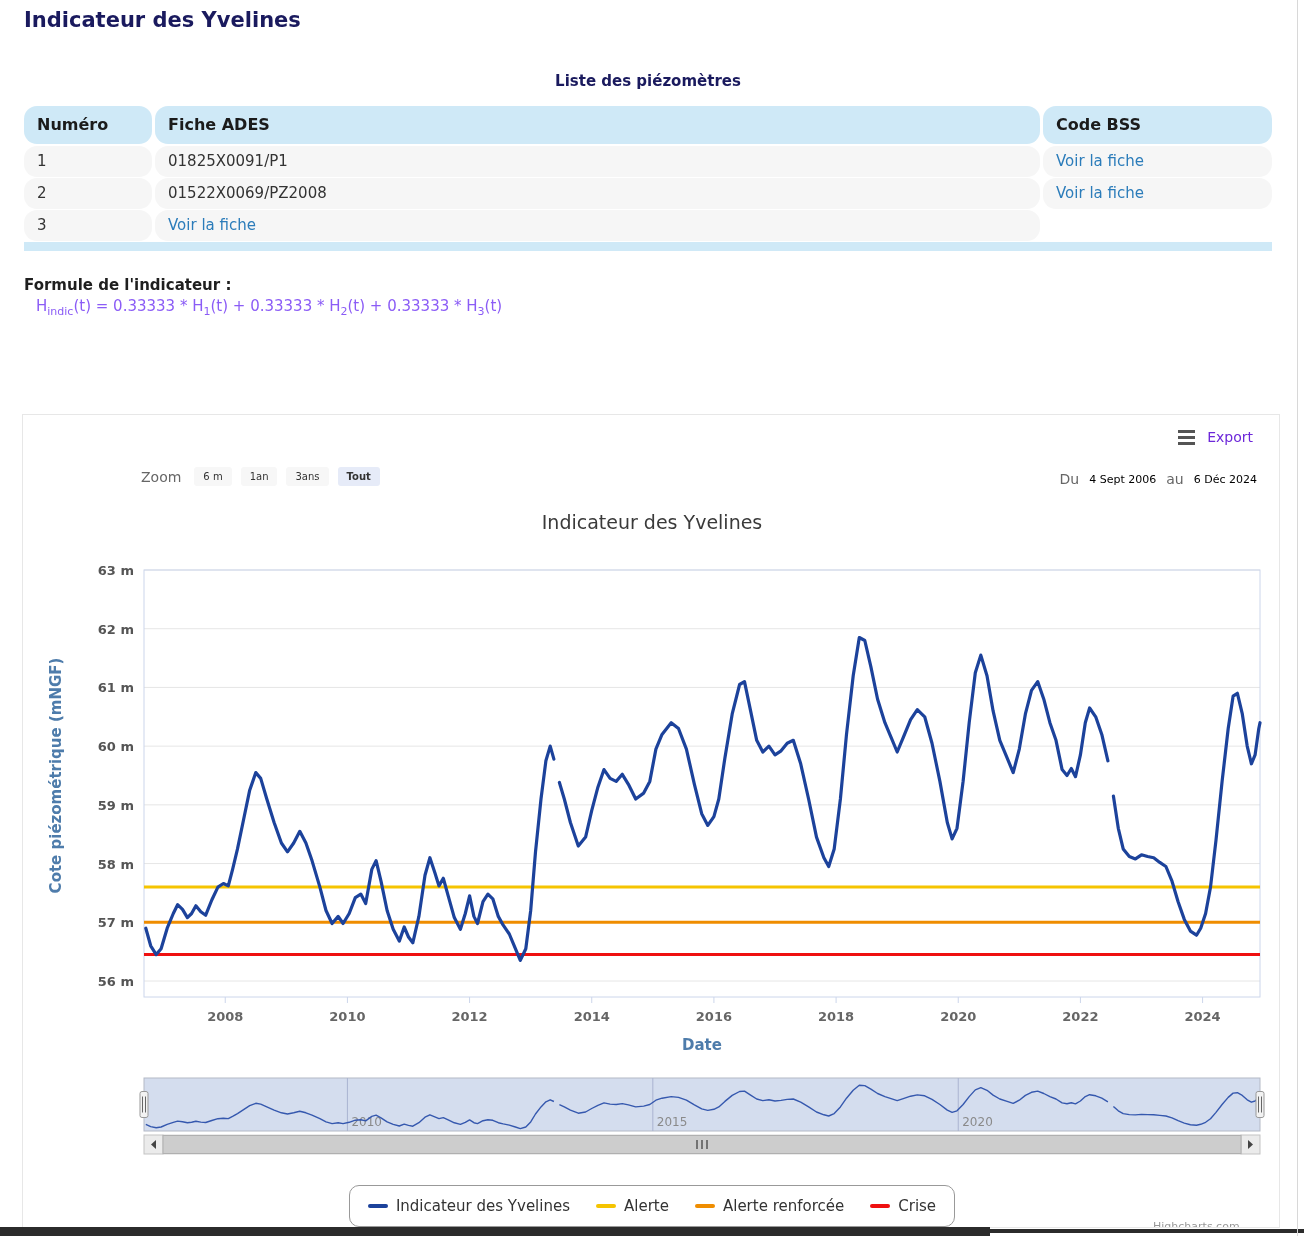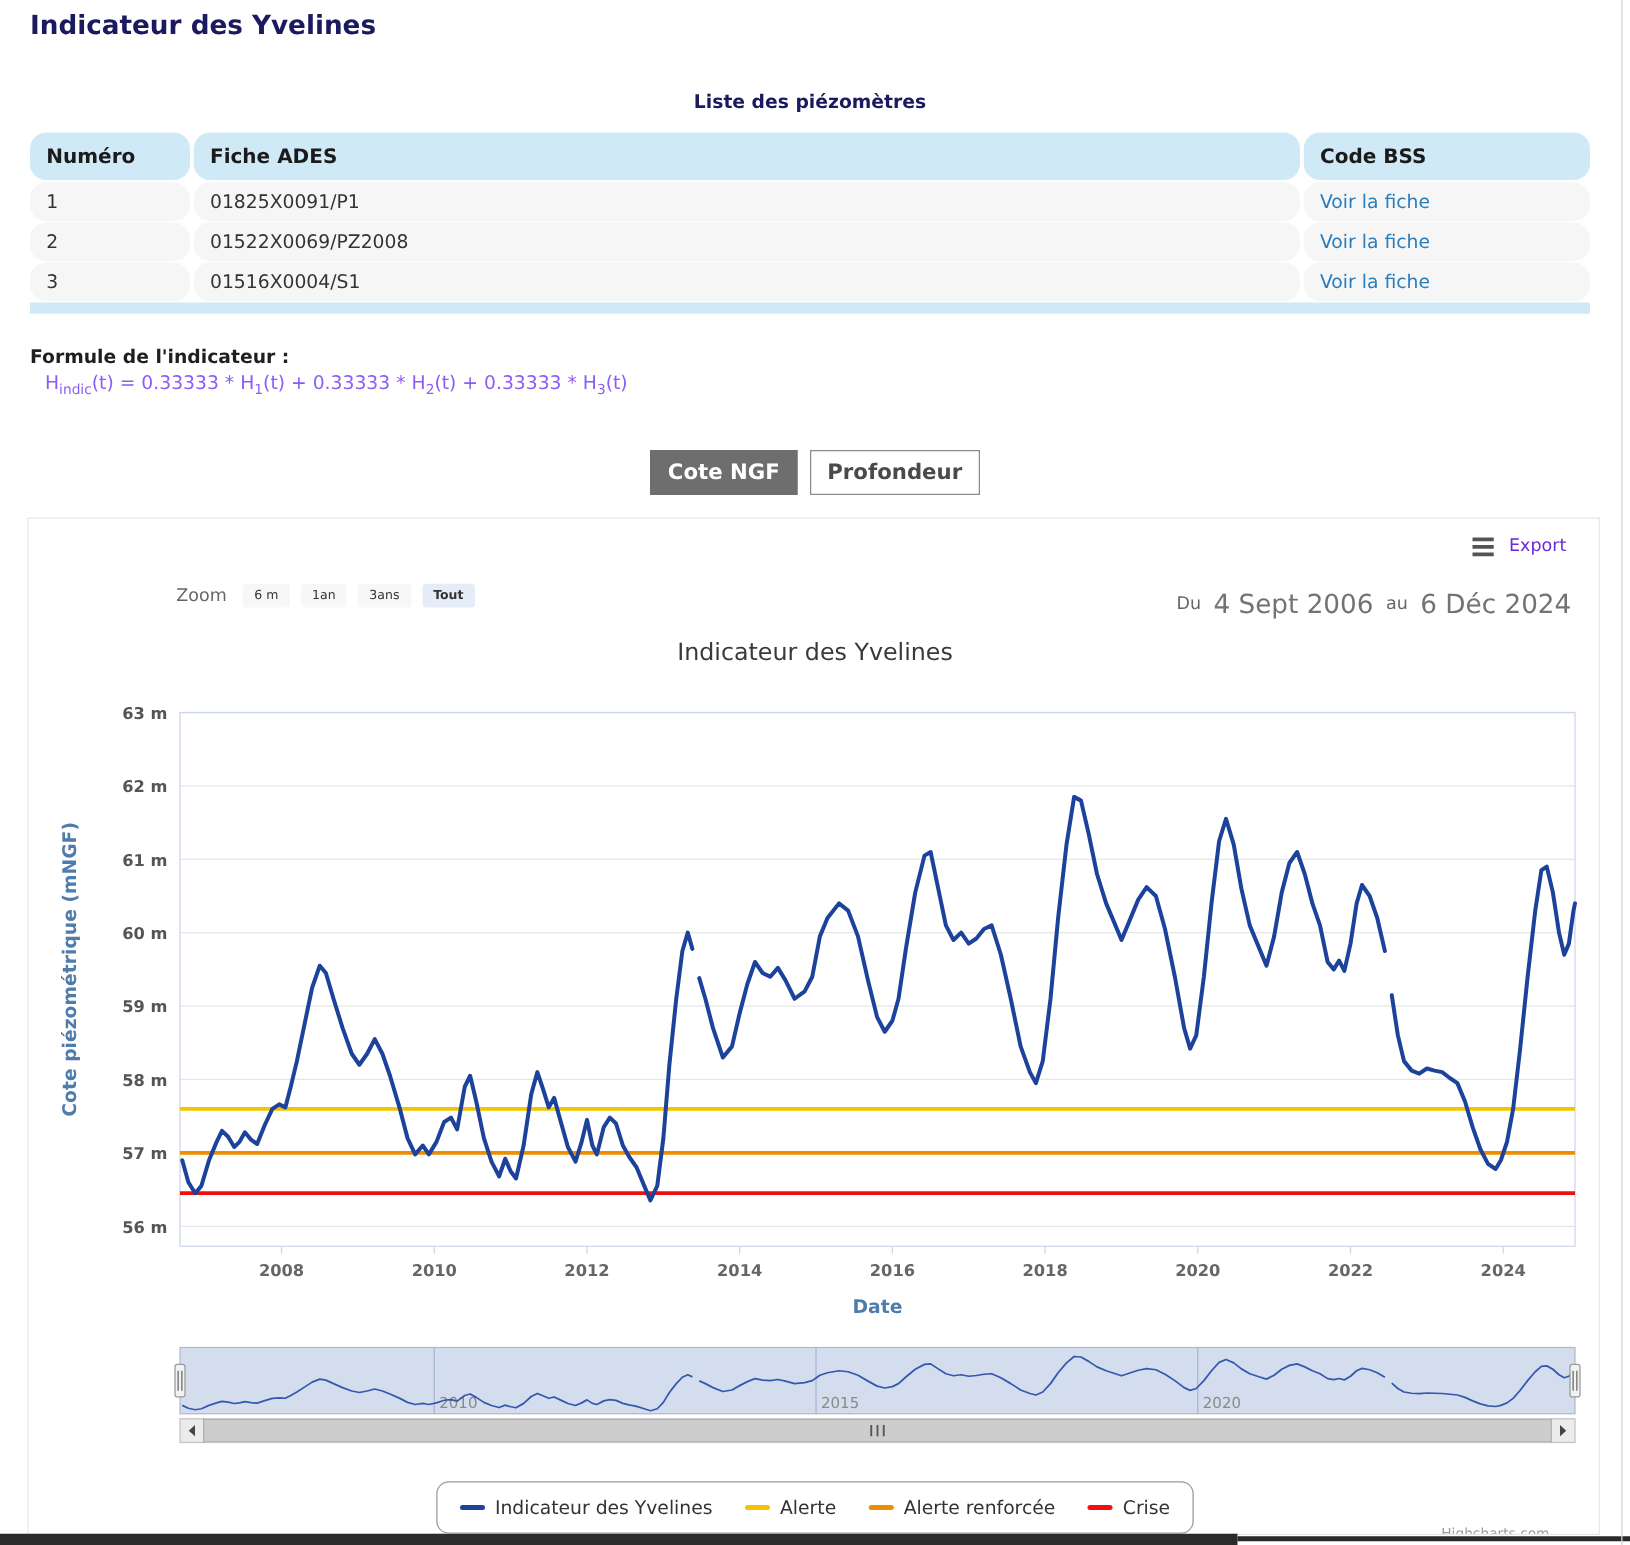--- a/index.html
+++ b/index.html
@@ -40,21 +40,21 @@
   .hamburger span { display:block; width:17px; height:3px; background:#545454; }
   .export-label { font-size:14px; color:#6d28d9; }
 
   .zoom-row { position:absolute; left:118px; top:52px; display:flex; align-items:center; gap:9px; }
   .zoom-label { font-size:14px; color:#666; margin-right:4px; }
   .zoom-btn { font-size:10px; color:#333; background:#f7f7f7; padding:4px 9px; border-radius:3px; cursor:pointer; }
   .zoom-btn.selected { background:#e6ebf8; font-weight:bold; }
 
   .range-row { position:absolute; top:56px; right:22px; display:flex; align-items:center; gap:10px; }
   .range-label { font-size:14px; color:#666; }
-  .range-date { font-size:21px; color:#737373; cursor:pointer;text-align:center; }
+  .range-date { font-size:11px; color:#000000; cursor:pointer;text-align:center; }
 
   .chart-title { position:absolute; left:0; top:96px; width:1258px; text-align:center;
                  font-size:19px; color:#3a3a3a; }
 
   .legend-box { position:absolute; left:0; top:770px; width:1258px; display:flex; justify-content:center; }
   .legend-inner { display:flex; align-items:center; gap:26px; border:1px solid #999;
                   border-radius:10px; background:#fff; padding:11px 18px; }
   .legend-item { display:flex; align-items:center; gap:8px; cursor:pointer; }
   .legend-swatch { width:20px; height:4px; border-radius:2px; }
   .legend-label { font-size:15px; color:#333; }
@@ -88,34 +88,29 @@
         <div class="t-cell">01825X0091/P1</div>
         <div class="t-cell"><a class="t-link">Voir la fiche</a></div>
       </div>
       <div class="t-row" style="margin-bottom:1px;">
         <div class="t-cell">2</div>
         <div class="t-cell">01522X0069/PZ2008</div>
         <div class="t-cell"><a class="t-link">Voir la fiche</a></div>
       </div>
       <div class="t-row">
         <div class="t-cell">3</div>
-        <div class="t-cell">01516X0004/S1</div>
         <div class="t-cell"><a class="t-link">Voir la fiche</a></div>
       </div>
     </div>
     <div class="t-strip"></div>
   </div>
 
   <div class="formula-label">Formule de l'indicateur :</div>
   <div class="formula-line" id="formula-line"><span>H</span><sub>indic</sub><span>(t) = 0.33333 * H</span><sub>1</sub><span>(t) + 0.33333 * H</span><sub>2</sub><span>(t) + 0.33333 * H</span><sub>3</sub><span>(t)</span></div>
 
-  <div class="view-toggle">
-    <div class="vt-btn active">Cote NGF</div>
-    <div class="vt-btn inactive">Profondeur</div>
-  </div>
 
   <div class="chart-widget">
     <svg class="chart-svg" id="chart-svg" width="1258" height="814" viewBox="0 0 1258 814">
         <line x1="121" y1="155" x2="1237" y2="155" stroke="#e6e6e6" stroke-width="1"></line>
         <text x="111" y="160" text-anchor="end" font-size="13" font-weight="bold" fill="#555">63 m</text>
         <line x1="121" y1="213.71428571428572" x2="1237" y2="213.71428571428572" stroke="#e6e6e6" stroke-width="1"></line>
         <text x="111" y="218.71428571428572" text-anchor="end" font-size="13" font-weight="bold" fill="#555">62 m</text>
         <line x1="121" y1="272.42857142857144" x2="1237" y2="272.42857142857144" stroke="#e6e6e6" stroke-width="1"></line>
         <text x="111" y="277.42857142857144" text-anchor="end" font-size="13" font-weight="bold" fill="#555">61 m</text>
         <line x1="121" y1="331.1428571428571" x2="1237" y2="331.1428571428571" stroke="#e6e6e6" stroke-width="1"></line>

